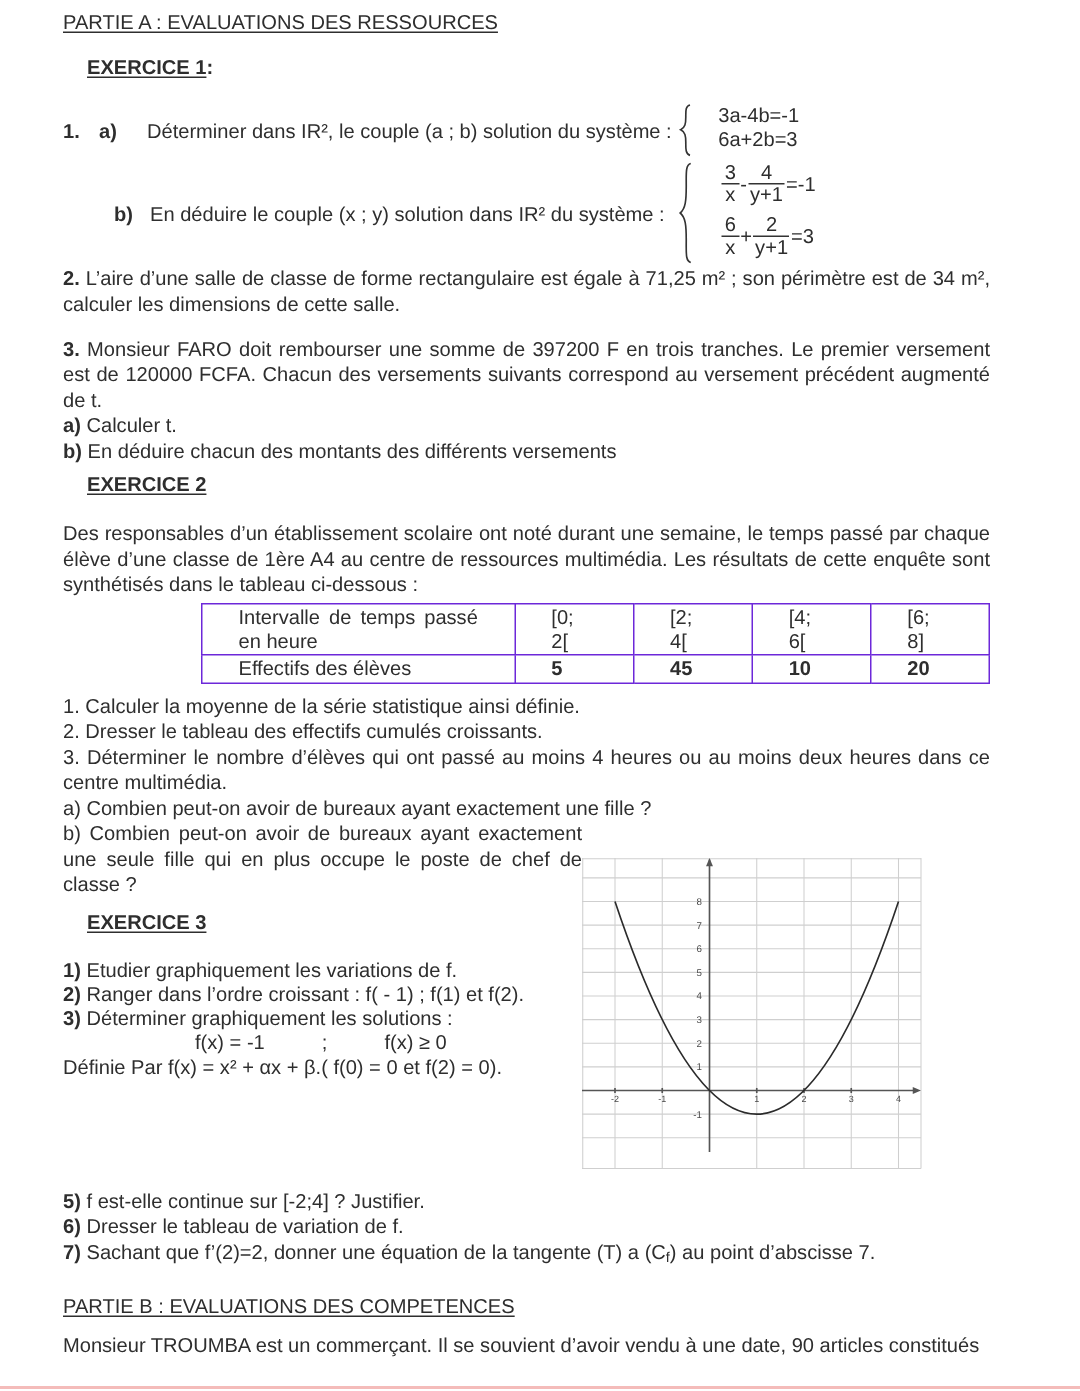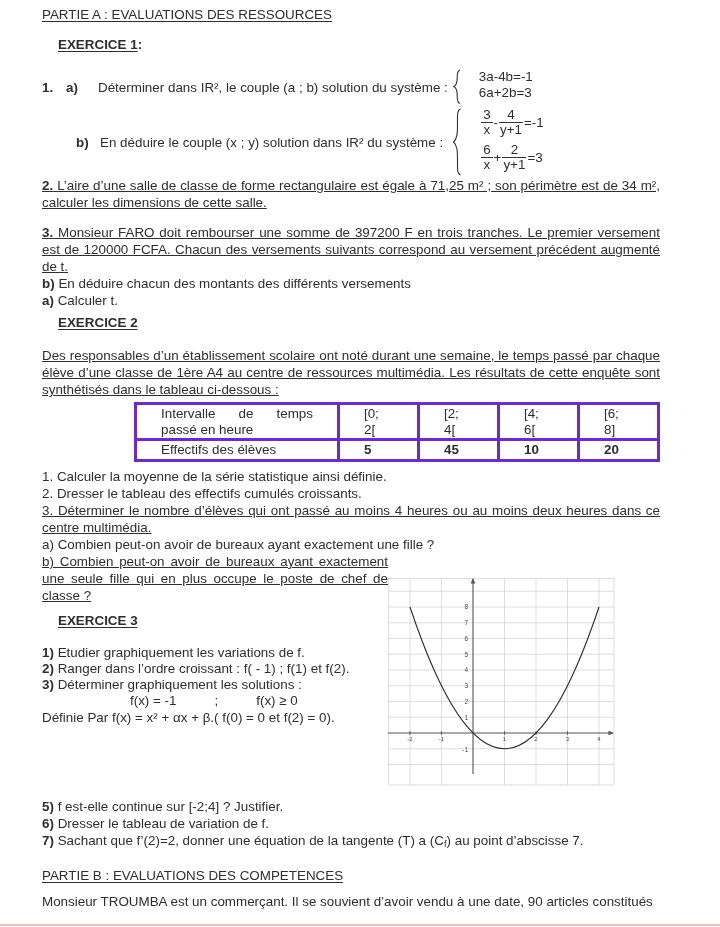--- a/index.html
+++ b/index.html
@@ -5,21 +5,21 @@
   html,body{margin:0;padding:0;}
   body{
     width:720px;height:927px;background:#ffffff;position:relative;overflow:hidden;
     color:#2e2e2e;font:13.4px/17px "Liberation Sans","DejaVu Sans",sans-serif;
   }
   .page{padding:6px 60px 0 42px;}
   .h1{font-weight:400;text-decoration:underline;text-underline-offset:2px;margin:0;}
   .h2{font-weight:700;margin:16px;}
   .u{text-decoration:underline;text-underline-offset:2px;}
   p{margin:0;}
-  .para{text-align:justify;text-decoration:underline;}
+  .para{text-align:justify;}
   .b{font-weight:700;}
 
   
   .q1a{display:flex;align-items:center;margin-top:14px;}
   .pre1{font-weight:700;flex:none;width:24px;}
   .pre2{font-weight:700;flex:none;width:32px;}
   .q1a .txt{margin-right:4px;}
   .sys{display:flex;align-items:flex-start;flex:none;gap:16px;}
   .syscol{display:flex;flex-direction:column;line-height:16px;margin-left:2px;}
   .q1b{display:flex;align-items:center;margin-top:3px;}
@@ -34,21 +34,21 @@
   .rhs{margin-left:1px;}
   .mt1{margin-top:1px;}
   .mt5{margin-top:5px;}
   .mt8{margin-top:8px;}
   .mt9{margin-top:9px;}
   .mt13{margin-top:13px;}
   .mt15{margin-top:15px;}
 
   
   .tbl{border-collapse:collapse;margin:4px 0 6px 92px;line-height:15.5px;}
-  .tbl td{border:3px solid #6d28d9;padding:1px 24px;vertical-align:top;}
+  .tbl td{border:1px solid #6d28d9;padding:1px 24px;vertical-align:top;}
   .tbl .c1{width:228px;text-align:justify;}
   .tbl .ci{width:40px;}
   .tbl .val{font-weight:700;}
   .cell-line{display:block;}
 
   
   .graphfloat{float:right;width:272px;height:237px;padding-top:25px;box-sizing:border-box;}
   .graphfloat svg{display:block;}
   .clr{clear:both;}
   .ex3 p{line-height:16.2px;}
@@ -118,22 +118,22 @@
             </span>
           <span class="rhs">=3</span>
         </span>
       </span>
     </span>
   </div>
 
   <p class="para mt1"><span class="b">2.</span> <span>L’aire d’une salle de classe de forme rectangulaire est égale à 71,25 m² ; son périmètre est de 34 m², calculer les dimensions de cette salle.</span></p>
 
   <p class="para mt13"><span class="b">3.</span> <span>Monsieur FARO doit rembourser une somme de 397200 F en trois tranches. Le premier versement est de 120000 FCFA. Chacun des versements suivants correspond au versement précédent augmenté de t.</span></p>
+  <p><span class="b">a)</span> <span>Calculer t.</span></p>
   <p><span class="b">b)</span> <span>En déduire chacun des montants des différents versements</span></p>
-  <p><span class="b">a)</span> <span>Calculer t.</span></p>
 
   <p class="h2 mt5"><span class="u">EXERCICE 2</span></p>
   <p class="para">Des responsables d’un établissement scolaire ont noté durant une semaine, le temps passé par chaque élève d’une classe de 1ère A4 au centre de ressources multimédia. Les résultats de cette enquête sont synthétisés dans le tableau ci-dessous :</p>
 
   <table class="tbl">
     <tbody>
         <tr>
       <td class="c1">Intervalle de temps passé en heure</td>
       <td class="ci">
             <span class="cell-line">[0;</span>

